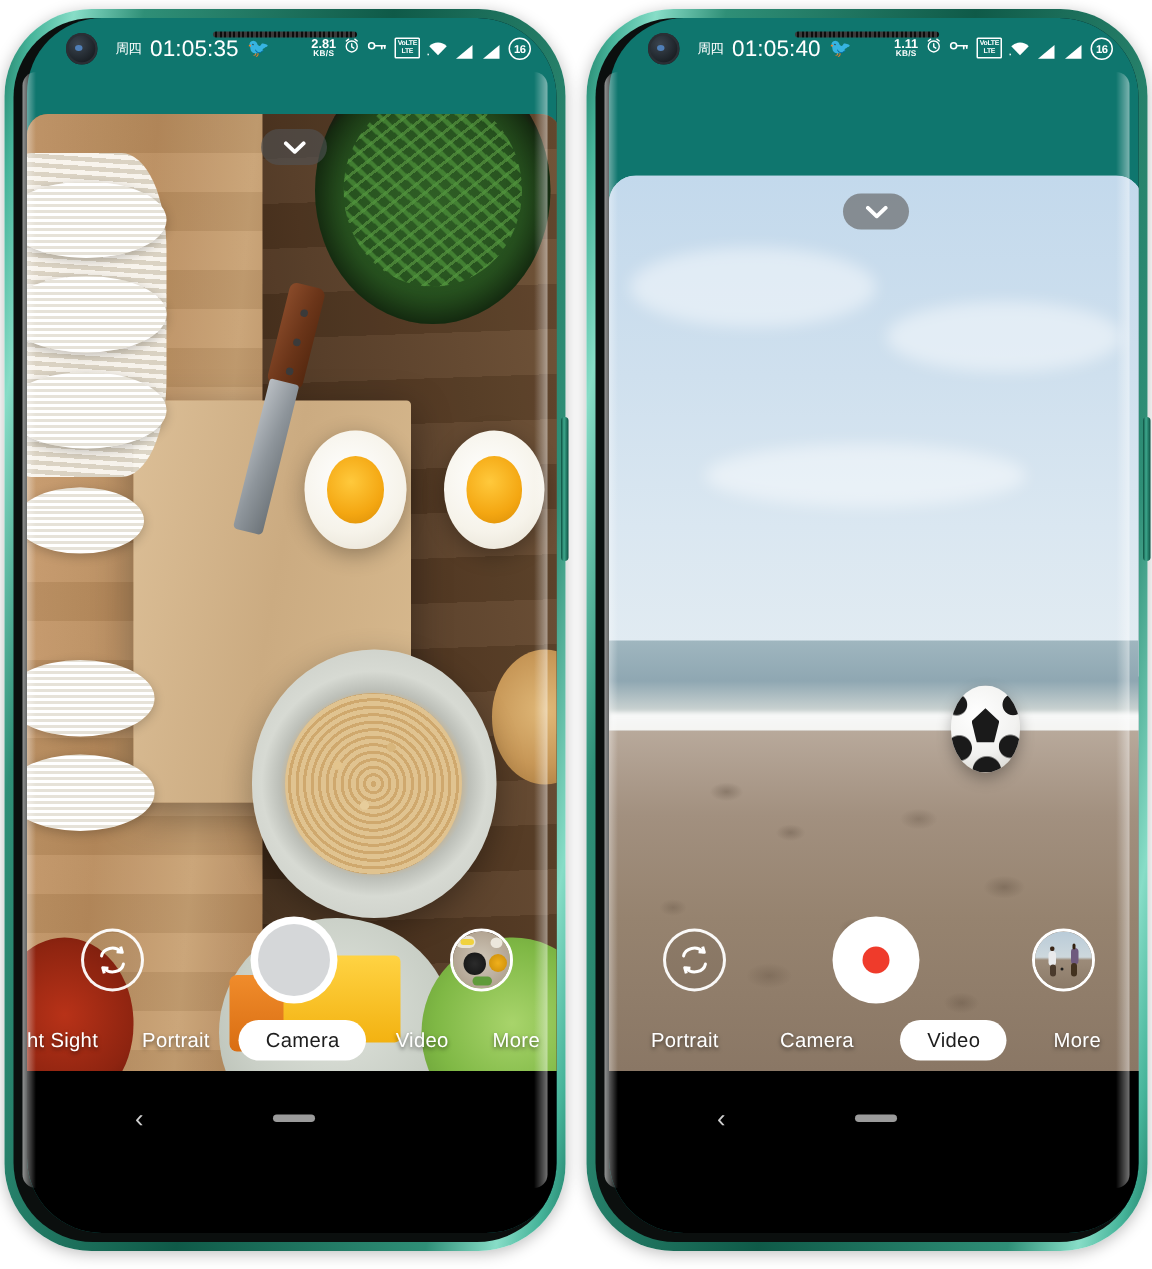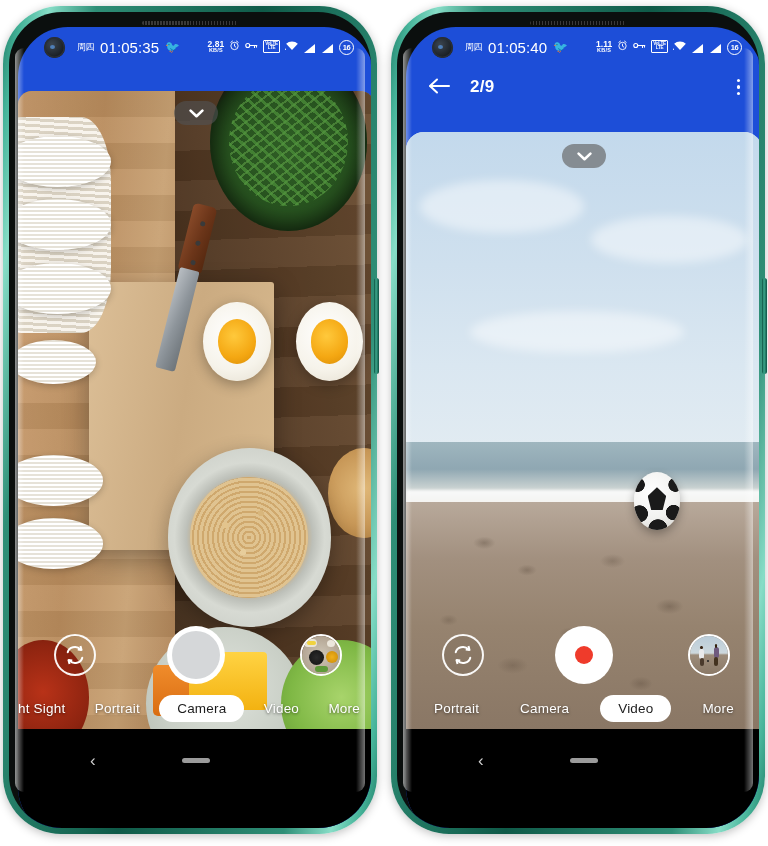--- a/index.html
+++ b/index.html
@@ -66,24 +66,24 @@
     width: 9px;
     pointer-events: none;
     z-index: 40;
   }
   .glass-edge-l { left: 6px;  background: linear-gradient(90deg, rgba(255,255,255,.55), rgba(255,255,255,0)); border-radius: 40px 0 0 40px; }
   .glass-edge-r { right: 6px; background: linear-gradient(270deg, rgba(255,255,255,.45), rgba(255,255,255,0)); border-radius: 0 40px 40px 0; }
 
   
   .screen {
     position: absolute;
-    left: 9px; top: 15px;
+    left: 9px; top: 0;
     width: 356px; height: 810px;
     border-radius: 50px;
-    background: #1d4ed8;
+    background: #0f766e;
     overflow: hidden;
   }
 
   
   .earpiece {
     position: absolute;
     left: 50%; transform: translateX(-50%);
     top: 9px;
     width: 96px; height: 4px;
     border-radius: 3px;
@@ -125,21 +125,21 @@
   .punchhole::after{
     content:"";
     position:absolute; left:6px; top:8px;
     width:5px; height:4px; border-radius:50%;
     background:#4f7fb8;
   }
   .sb-day { font-size: 9px; letter-spacing: -.5px; margin-left: 6px; }
   .sb-time { font-size: 15px; font-weight: 400; letter-spacing: .1px; white-space: nowrap; }
   .sb-bird { font-size: 12px; line-height: 1; }
 
-  .sb-right { display:flex; align-items:flex-start; gap:5px; }
+  .sb-right { display:flex; align-items:center; gap:5px; }
   .net-speed { display:flex; flex-direction:column; align-items:center; line-height:1; }
   .net-speed .v { font-size: 8.5px; font-weight: 700; }
   .net-speed .u { font-size: 5.5px; font-weight: 700; letter-spacing:.2px; }
   .ico { font-size: 11px; line-height: 1; display:inline-block; }
   .volte-box {
     border: 1.2px solid #fff;
     font-size: 4.6px;
     line-height: 4.8px;
     font-weight: 700;
     padding: 1px 1px;
@@ -802,34 +802,20 @@
             </span>
             <span class="sig">
               <svg width="13" height="11" viewBox="0 0 14 12" aria-hidden="true">
                   <path d="M13 1 L13 11 L1 11 Z" fill="#fff"></path>
                 </svg>
             </span>
             <span class="batt">16</span>
           </div>
         </div>
 
-        <div class="apptoolbar">
-          <div class="tb-back">
-            <svg width="22" height="16" viewBox="0 0 22 16" aria-hidden="true">
-              <path d="M21 8 H2.5" stroke="#fff" stroke-width="2" stroke-linecap="round"></path>
-              <path d="M9 1.5 L2 8 L9 14.5" fill="none" stroke="#fff" stroke-width="2" stroke-linecap="round" stroke-linejoin="round"></path>
-            </svg>
-          </div>
-          <div class="tb-title">2/9</div>
-          <div class="tb-menu">
-            <i></i>
-              <i></i>
-              <i></i>
-          </div>
-        </div>
 
         <div class="controls">
           <div class="flip-btn">
             <svg width="22" height="20" viewBox="0 0 24 22" aria-hidden="true">
               <path d="M4 8 A8 7 0 0 1 18 4.8" fill="none" stroke="#fff" stroke-width="2.2" stroke-linecap="round"></path>
               <path d="M20 14 A8 7 0 0 1 6 17.2" fill="none" stroke="#fff" stroke-width="2.2" stroke-linecap="round"></path>
               <path d="M18 1.2 L19.2 5.4 L15 5" fill="none" stroke="#fff" stroke-width="2.2" stroke-linejoin="round"></path>
               <path d="M6 20.8 L4.8 16.6 L9 17" fill="none" stroke="#fff" stroke-width="2.2" stroke-linejoin="round"></path>
             </svg>
           </div>

